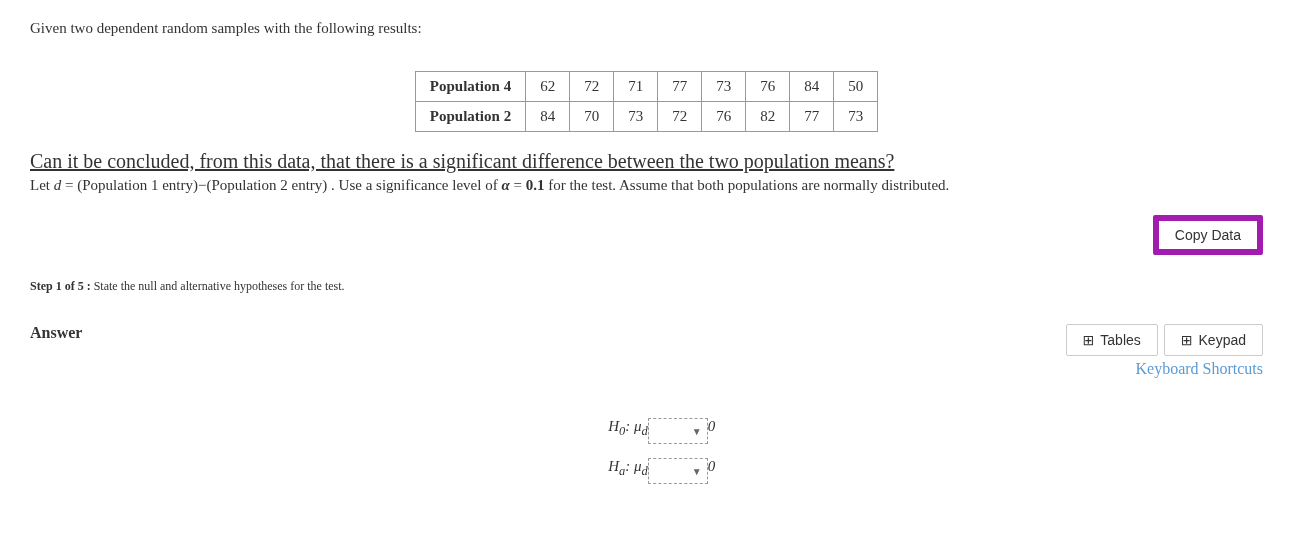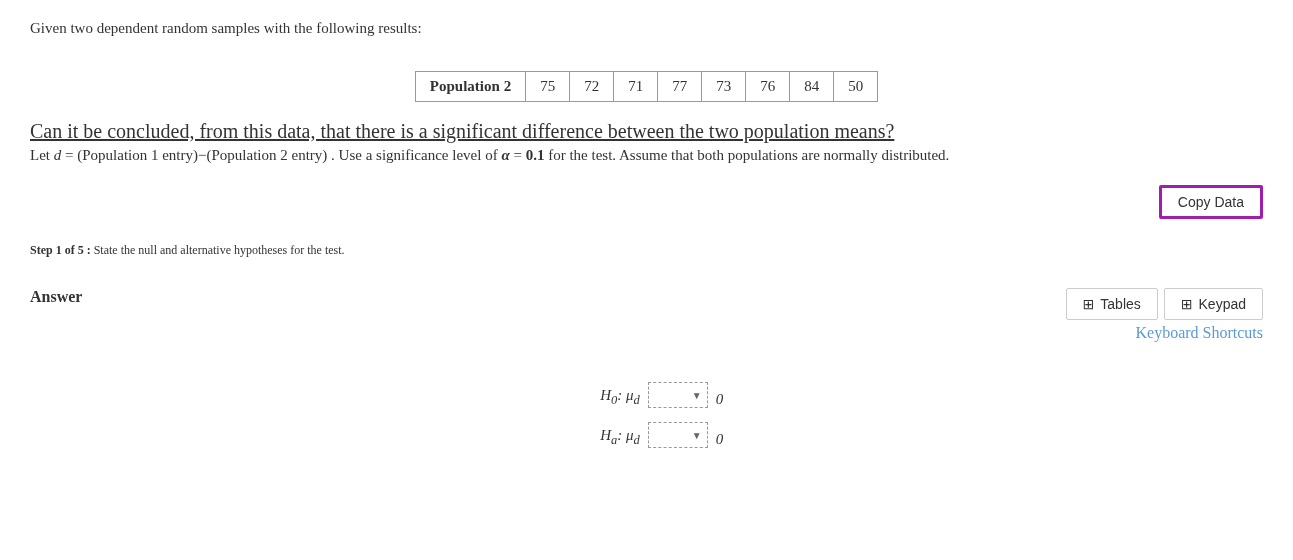--- a/index.html
+++ b/index.html
@@ -42,21 +42,21 @@
       margin-bottom: 18px;
       font-size: 15px;
       line-height: 1.6;
     }
     .copy-data-row {
       display: flex;
       justify-content: flex-end;
       margin-bottom: 24px;
     }
     .copy-data-btn {
-      border: 3px solid #a21caf;
+      border: 6px solid #a21caf;
       background: #fff;
       padding: 6px 16px;
       font-size: 14px;
       cursor: pointer;
       color: #333;
       border-radius: 2px;
     }
     .step-text {
       font-size: 12px;
       margin-bottom: 30px;
@@ -108,22 +108,21 @@
     }
     .hypothesis-area {
       display: flex;
       flex-direction: column;
       align-items: center;
       gap: 14px;
       margin-top: 10px;
     }
     .hypothesis-row {
       display: flex;
-      align-items: flex-end;
-      gap: 8px;
+      align-items: flex-start;
       font-size: 15px;
     }
     .hypothesis-label {
       font-style: italic;
       font-size: 15px;
       min-width: 70px;
       text-align: right;
     }
     .hypothesis-select {
       border: 1px dashed #999;
@@ -158,29 +157,40 @@
   </style>
 </head>
 <body>
 
 <p class="intro-text">Given two dependent random samples with the following results:</p>
 
 <div class="table-container">
   <table class="data-table">
     <tbody>
         <tr>
-      <th>Population 2</th>
-      <td>75</td>
+      <th>Population 4</th>
+      <td>62</td>
       <td>72</td>
       <td>71</td>
       <td>77</td>
       <td>73</td>
       <td>76</td>
       <td>84</td>
       <td>50</td>
+    </tr>
+    <tr>
+      <th>Population 2</th>
+      <td>84</td>
+      <td>70</td>
+      <td>73</td>
+      <td>72</td>
+      <td>76</td>
+      <td>82</td>
+      <td>77</td>
+      <td>73</td>
     </tr>
   </tbody>
     </table>
 </div>
 
 <p class="question-text">Can it be concluded, from this data, that there is a significant difference between the two population means?</p>
 
 <p class="let-d-text">
   <span>Let <em>d</em> =</span>
   <span> (Population 1 entry)−(Population 2 entry) .  Use a significance level of <em><strong>α</strong></em> = <strong>0.1</strong> for the test.  Assume that both populations are normally distributed.</span>

